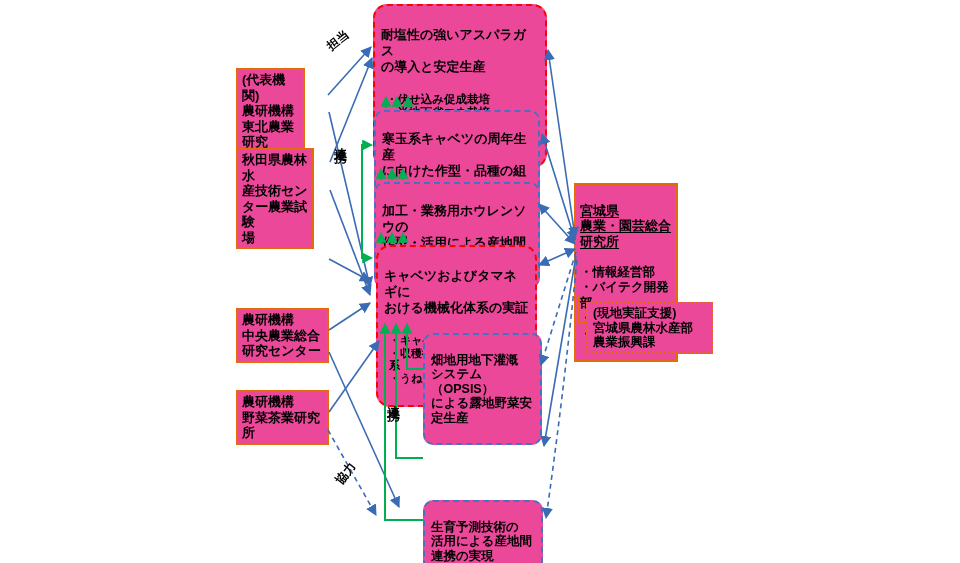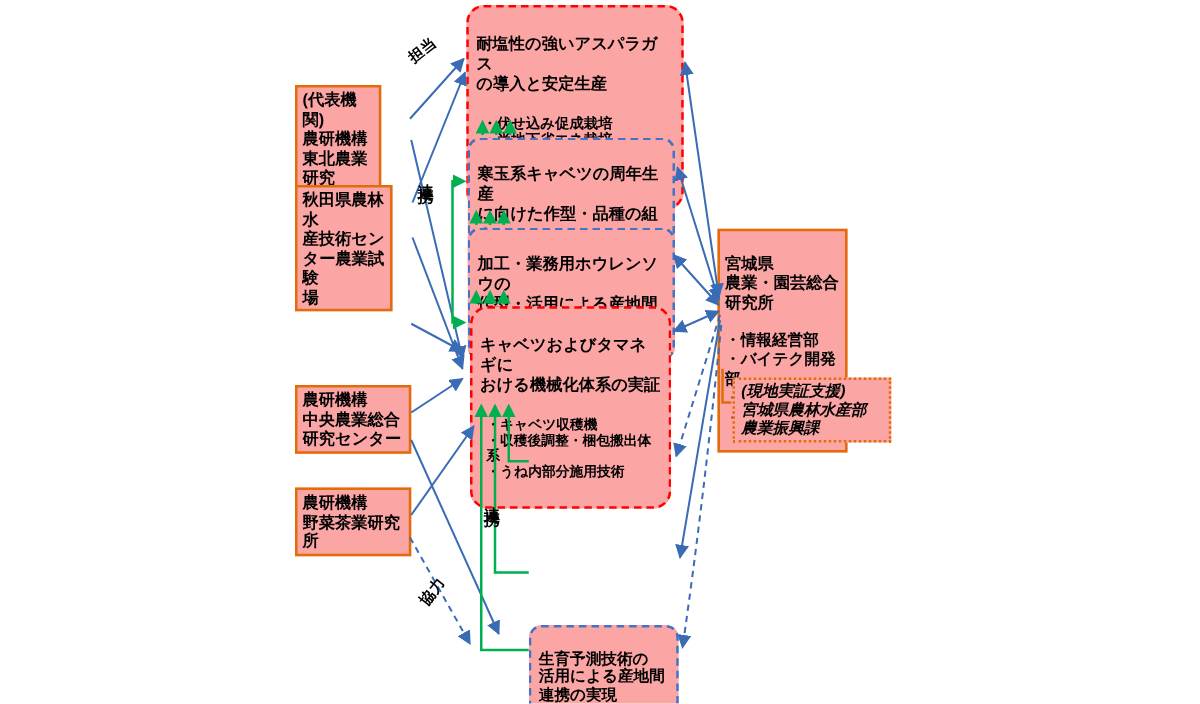--- a/index.html
+++ b/index.html
@@ -1,27 +1,27 @@
 <!DOCTYPE html>
 <html><head>
 <meta charset="utf-8">
 <style>
   html,body{margin:0;padding:0;background:#fff;}
   #canvas{position:relative;width:960px;height:563px;background:#fff;overflow:hidden;
           font-family:"Liberation Sans","DejaVu Sans",sans-serif;color:#000;}
-  .box{position:absolute;background:#fca5a5;font-weight:bold;white-space:pre-line;box-sizing:border-box;}
+  .box{position:absolute;background:#ec4899;font-weight:bold;white-space:pre-line;box-sizing:border-box;}
   .obox{border:2px solid #E36C0A;font-size:13px;line-height:15.5px;padding:2px 4px;}
   .rbox{border:2px dashed #FF0000;border-radius:14px;padding:3px 6px;}
   .bbox{border:2px dashed #4472C4;border-radius:10px;padding:3px 6px;font-size:13px;line-height:16px;}
   .bbox.small{font-size:12.5px;line-height:14.6px;}
-  .dotbox{border:2px dotted #E36C0A;font-size:12.5px;line-height:14.5px;padding:2px 5px;font-style:italic;}
+  .dotbox{border:2px dotted #E36C0A;font-size:12.5px;line-height:14.5px;padding:2px 5px;}
   .t-title{font-size:13px;line-height:16px;font-weight:bold;white-space:pre-line;}
   .t-bullets{font-size:11.5px;line-height:13px;font-weight:bold;white-space:pre-line;padding-left:5px;}
   .t-bullets.tight{font-size:11px;line-height:12.6px;}
-  .u{text-underline-offset:2px;}
+  .u{text-decoration:underline;text-underline-offset:2px;}
   .lbl{position:absolute;font-weight:bold;font-size:12px;white-space:nowrap;z-index:5;}
   .vert{writing-mode:vertical-rl;letter-spacing:2px;font-size:13px;}
   svg.overlay{position:absolute;left:0;top:0;z-index:4;pointer-events:none;}
   .mainbox-bullets{font-size:12.5px;line-height:15.5px;white-space:pre-line;font-weight:bold;}
   .mainbox-title{font-size:13px;line-height:15.5px;white-space:pre-line;font-weight:bold;}
 </style>
 </head>
 <body>
 
 <div id="canvas">
@@ -63,20 +63,26 @@
   </div>
 
   <div class="box rbox" style="left:376px;top:245px;width:161px;min-height:77px">
     <div class="t-title">キャベツおよびタマネギに
 おける機械化体系の実証</div>
     <div class="t-bullets tight">・キャベツ収穫機
 ・収穫後調整・梱包搬出体系
 ・うね内部分施用技術</div>
   </div>
 
+  <div class="box bbox small" style="left:423px;top:333px;width:119px;min-height:69px">
+    <div style="white-space:pre-line">畑地用地下灌漑
+システム（OPSIS）
+による露地野菜安
+定生産</div>
+  </div>
 
 
   <div class="box bbox small" style="left:423px;top:500px;width:120px;min-height:56px">
     <div style="white-space:pre-line">生育予測技術の
 活用による産地間
 連携の実現</div>
   </div>
 
   <div class="box obox" style="left:574px;top:183px;width:104px;min-height:112px;padding:2px 4px">
     <div class="mainbox-title u">宮城県

